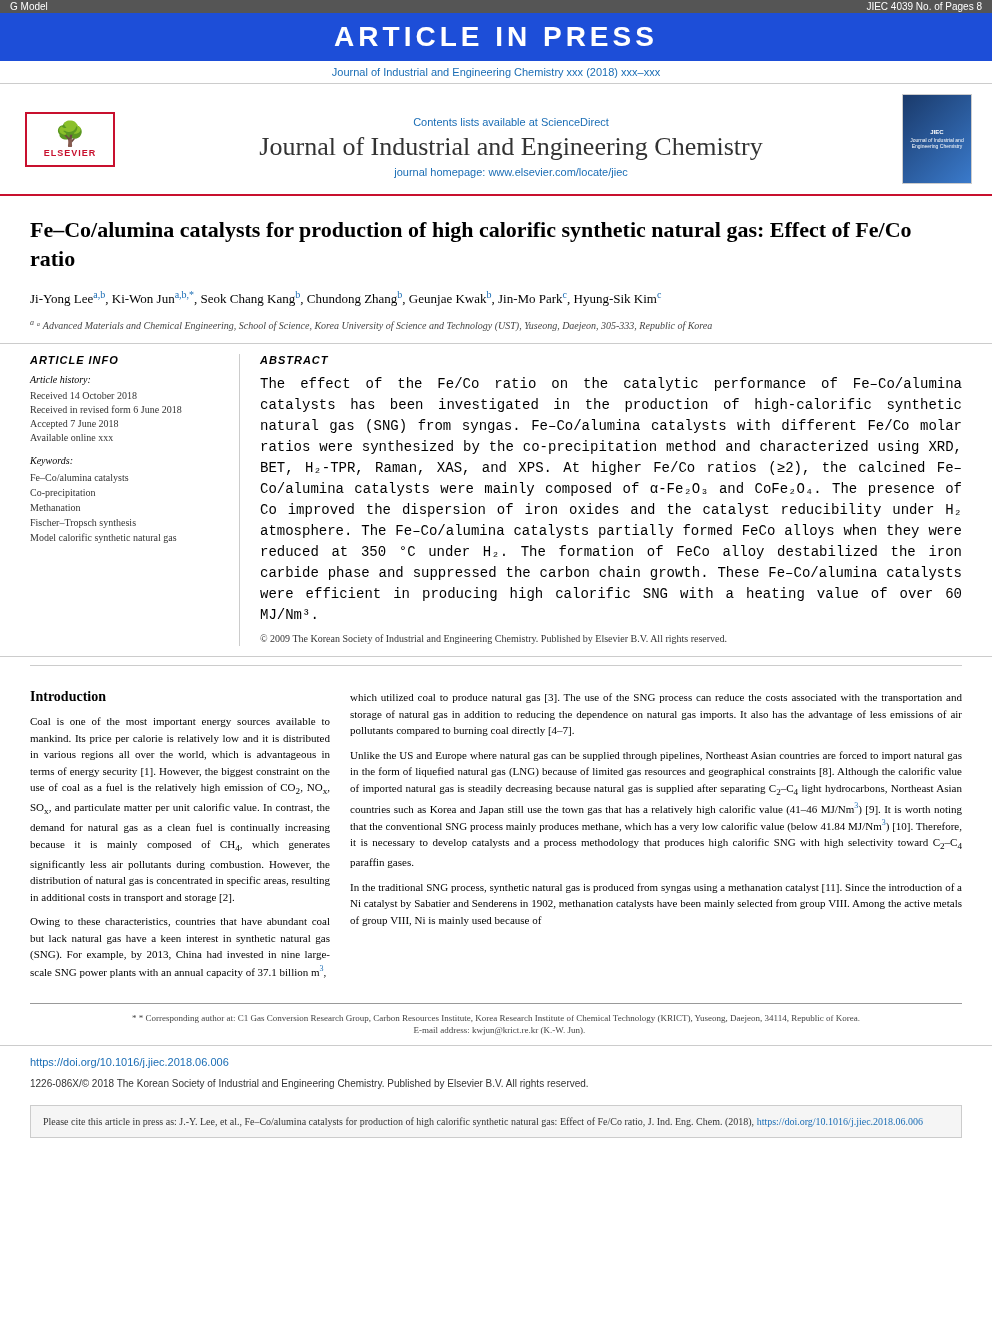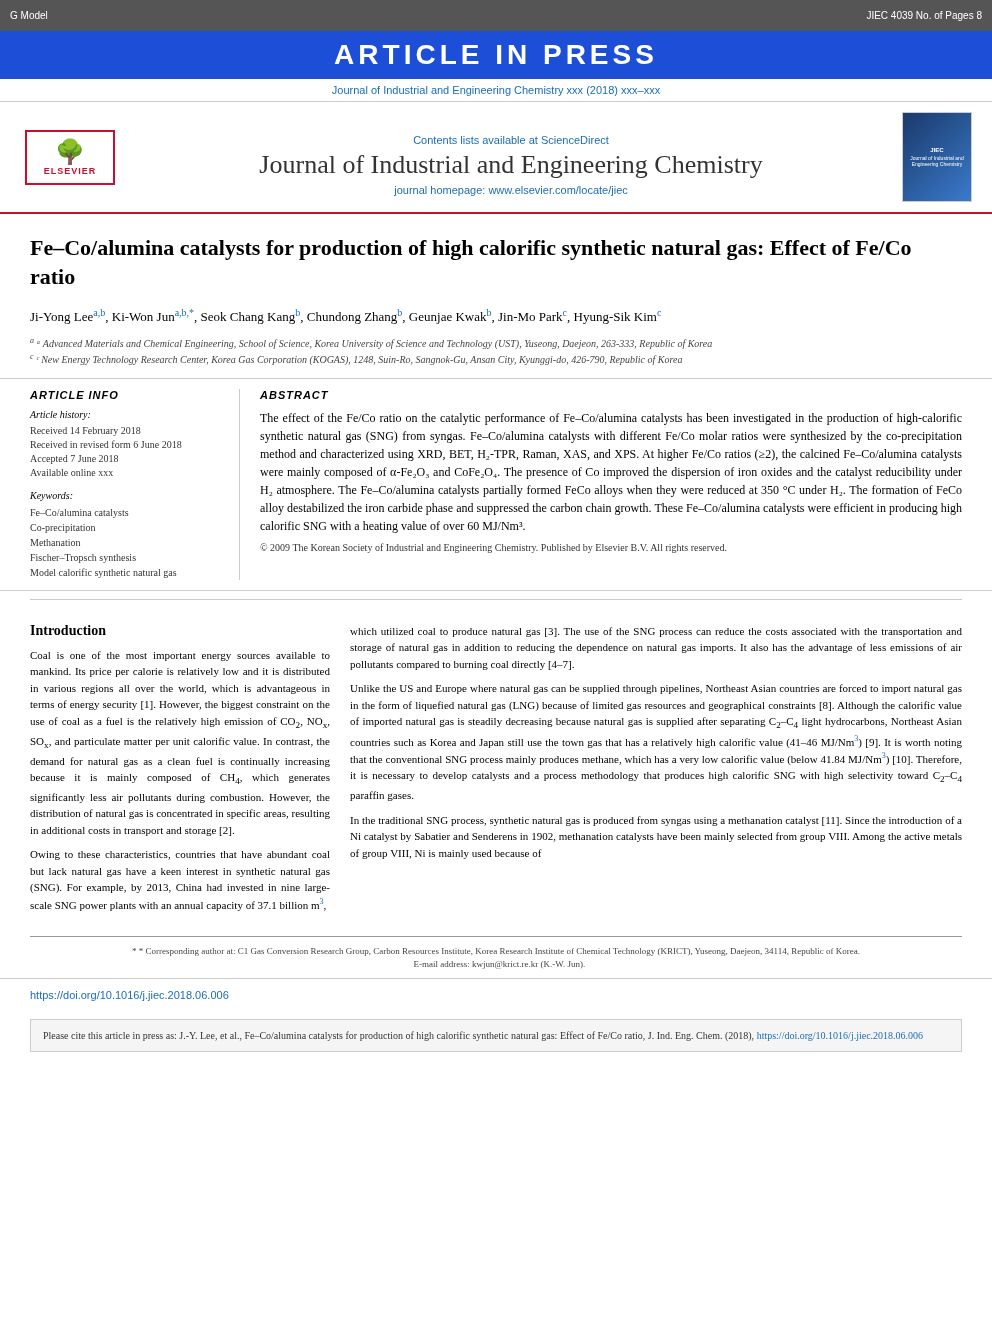--- a/index.html
+++ b/index.html
@@ -27,21 +27,21 @@
       font-size: 28px;
       font-weight: bold;
       letter-spacing: 4px;
       padding: 8px 0;
       font-family: Arial, sans-serif;
     }
     .g-model-bar {
       background: #555;
       color: #fff;
       font-size: 10px;
-      padding: 10px 10px;
+      padding: 1px 10px;
       display: flex;
       justify-content: space-between;
       font-family: Arial, sans-serif;
     }
     .journal-link-bar {
       text-align: center;
       font-size: 11px;
       color: #1a6db5;
       padding: 5px 0;
       border-bottom: 1px solid #ccc;
@@ -216,24 +216,25 @@
       font-size: 11px;
       font-weight: bold;
       letter-spacing: 1px;
       text-transform: uppercase;
       color: #000;
       margin-bottom: 8px;
       font-family: Arial, sans-serif;
       font-style: italic;
     }
     .abstract-text {
-      font-size: 12px;
+      font-size: 14px;
       color: #000;
       line-height: 1.5;
       text-align: justify;
+      font-family: Liberation Mono, monospace;
     }
     .copyright-text {
       font-size: 10px;
       color: #333;
       line-height: 1.4;
       margin-top: 6px;
     }
     
     .intro-section {
       display: flex;
@@ -362,32 +363,31 @@
       </div>
     </div>
   </div>
 
   <div class="article-title-section">
     <div class="article-title">Fe–Co/alumina catalysts for production of high calorific synthetic natural gas: Effect of Fe/Co ratio</div>
     <div class="authors">
       Ji-Yong Lee<sup>a,b</sup>, Ki-Won Jun<sup>a,b,*</sup>, Seok Chang Kang<sup>b</sup>, Chundong Zhang<sup>b</sup>, Geunjae Kwak<sup>b</sup>, Jin-Mo Park<sup>c</sup>, Hyung-Sik Kim<sup>c</sup>
     </div>
     <div class="affiliations">
-      <div><sup>a</sup> <span>ᵃ Advanced Materials and Chemical Engineering, School of Science, Korea University of Science and Technology (UST), Yuseong, Daejeon, 263-333, Republic of Korea</span></div>
-      <div><sup>c</sup> <span>ᶜ New Energy Technology Research Center, Korea Gas Corporation (KOGAS), 1248, Suin-Ro, Sangnok-Gu, Ansan City, Kyunggi-do, 426-790, Republic of Korea</span></div>
+      <div><sup>a</sup> <span>ᵃ Advanced Materials and Chemical Engineering, School of Science, Korea University of Science and Technology (UST), Yuseong, Daejeon, 305-333, Republic of Korea</span></div>
     </div>
   </div>
 
   <div class="two-column">
 
     <div class="article-info">
       <div class="article-info-title">ARTICLE INFO</div>
 
       <div class="history-title">Article history:</div>
-      <div class="history-item">Received 14 February 2018</div>
+      <div class="history-item">Received 14 October 2018</div>
       <div class="history-item">Received in revised form 6 June 2018</div>
       <div class="history-item">Accepted 7 June 2018</div>
       <div class="history-item">Available online xxx</div>
 
       <div class="keywords-title">Keywords:</div>
       <div class="keyword-item">Fe–Co/alumina catalysts</div>
       <div class="keyword-item">Co-precipitation</div>
       <div class="keyword-item">Methanation</div>
       <div class="keyword-item">Fischer–Tropsch synthesis</div>
       <div class="keyword-item">Model calorific synthetic natural gas</div>
@@ -433,18 +433,19 @@
       <span class="footnote-star">*</span> <span>* Corresponding author at: C1 Gas Conversion Research Group, Carbon Resources Institute, Korea Research Institute of Chemical Technology (KRICT), Yuseong, Daejeon, 34114, Republic of Korea.</span>
     </div>
     <div>
       &nbsp;&nbsp;&nbsp;<span>E-mail address: kwjun@krict.re.kr (K.-W. Jun).</span>
     </div>
   </div>
 
   <div class="doi-bar">
     <span class="doi-link" style="cursor:pointer;">https://doi.org/10.1016/j.jiec.2018.06.006</span>
   </div>
+  <div class="issn-bar">1226-086X/© 2018 The Korean Society of Industrial and Engineering Chemistry. Published by Elsevier B.V. All rights reserved.</div>
 
   <div class="citation-box">
     Please cite this article in press as: J.-Y. Lee, et al., Fe–Co/alumina catalysts for production of high calorific synthetic natural gas: Effect of Fe/Co ratio, J. Ind. Eng. Chem. (2018), <span class="cite-link" style="cursor:pointer;">https://doi.org/10.1016/j.jiec.2018.06.006</span>
   </div>
 
 </div>
 
 </body></html>

